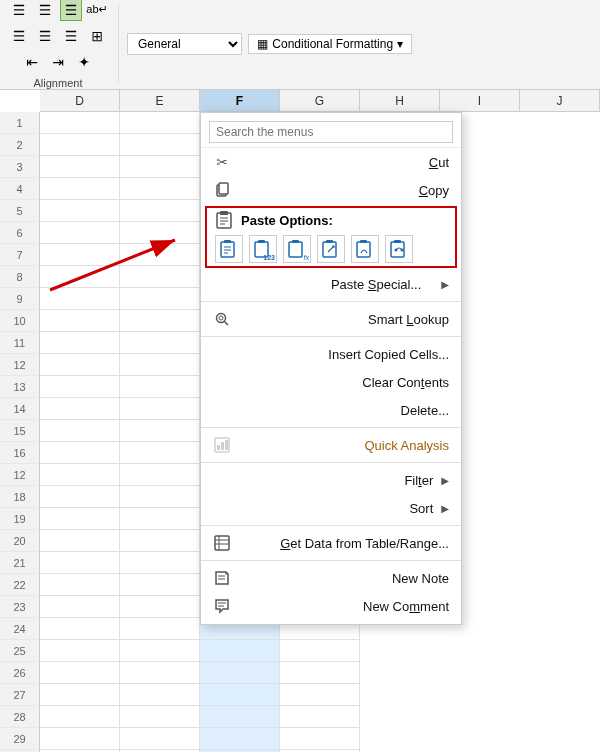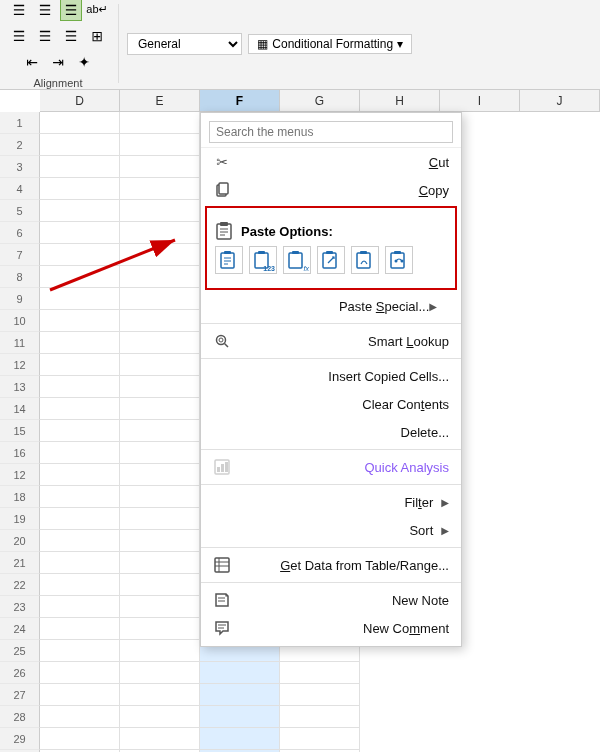--- a/index.html
+++ b/index.html
@@ -210,21 +210,21 @@
     .menu-item {
       display: flex;
       align-items: center;
       padding: 5px 12px;
       cursor: pointer;
       gap: 8px;
       color: #111;
     }
 
     .menu-item.disabled {
-      color: #8b5cf6;
+      color: #a16207;
       cursor: default;
     }
 
     .menu-item-icon {
       width: 18px;
       height: 18px;
       display: flex;
       align-items: center;
       justify-content: center;
       font-size: 14px;
@@ -250,21 +250,21 @@
     .menu-separator {
       height: 1px;
       background: #e0e0e0;
       margin: 3px 0;
     }
 
     
     .paste-options-section {
       border: 2px solid #c00;
       margin: 2px 4px;
-      padding: 14px 8px;
+      padding: 3px 8px;
     }
 
     .paste-options-header {
       display: flex;
       align-items: center;
       gap: 8px;
       font-weight: bold;
       font-size: 13px;
       margin-bottom: 6px;
     }
@@ -289,23 +289,23 @@
     }
 
     .paste-icon-wrap {
       position: relative;
     }
 
     
     .paste-special-row {
       display: flex;
       align-items: center;
-      padding: 5px 24px;
+      padding: 5px 12px;
       cursor: pointer;
-      gap: 0;
+      gap: 20px;
     }
 
   </style>
 </head>
 <body>
 
 <div class="ribbon">
 
   <div class="ribbon-group">
     <div class="ribbon-icons-row">

